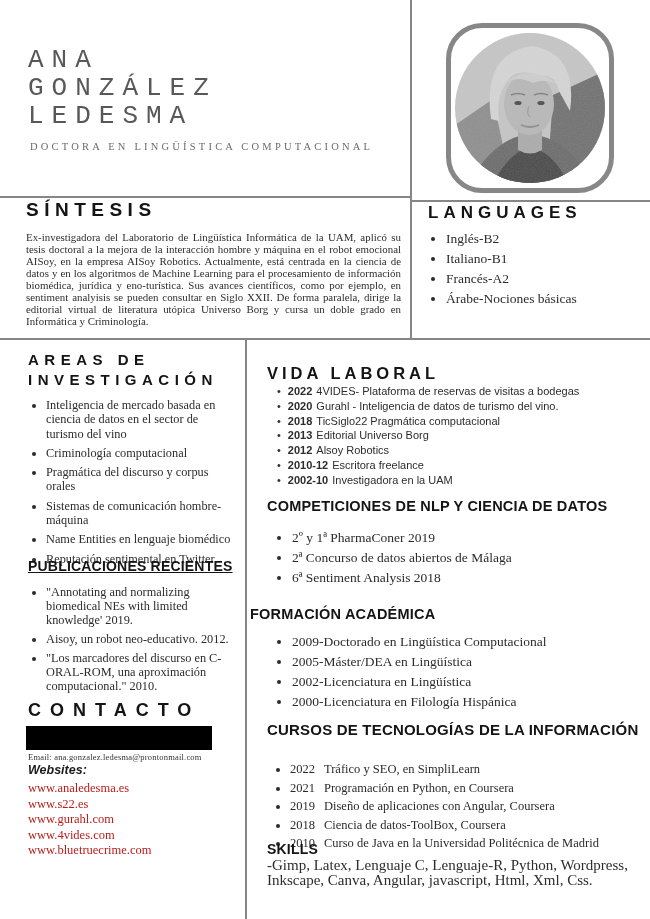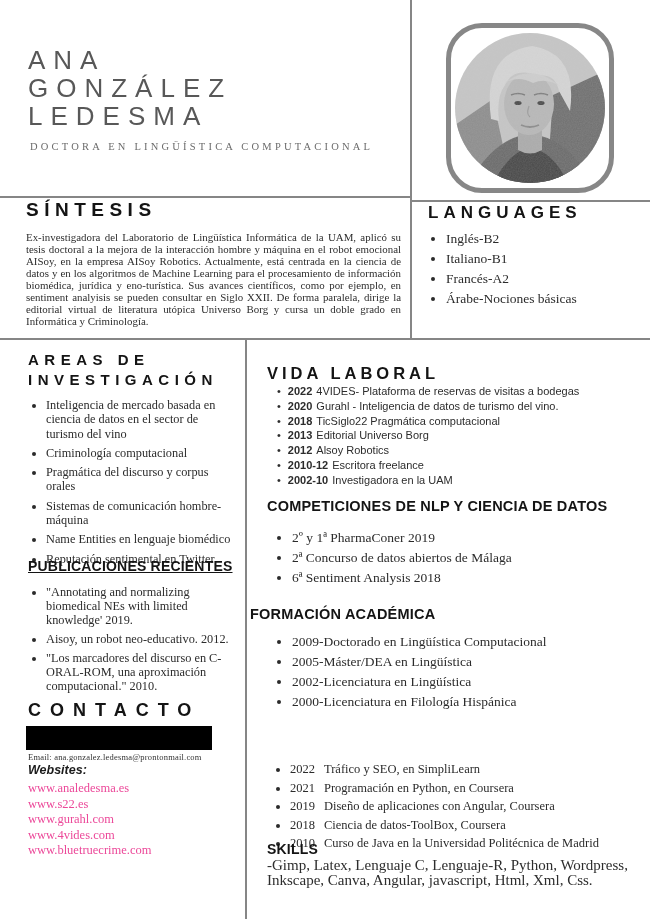--- a/index.html
+++ b/index.html
@@ -7,21 +7,21 @@
   .page {
     position:relative; width:650px; height:919px; background:#ffffff;
     font-family:"Liberation Serif", serif; overflow:hidden;
   }
   .line { position:absolute; background:#868686; }
   .line.h { height:1.6px; }
   .line.v { width:1.6px; }
 
   
   .name-block { position:absolute; left:28px; top:46px; color:#585858; }
-  .name-line { font-family:Liberation Sans, sans-serif; font-size:26px; line-height:28px;
+  .name-line { font-family:Liberation Mono, monospace; font-size:26px; line-height:28px;
                letter-spacing:8px; font-weight:400; white-space:nowrap; }
   .subtitle { position:absolute; left:30px; top:141px; font-size:10.5px; letter-spacing:3.2px;
               color:#6b6b6b; white-space:nowrap; }
 
   
   .photo-frame { position:absolute; left:446px; top:23px; width:168px; height:170px;
                  border:5px solid #878787; border-radius:36px; background:#fff;
                  display:flex; align-items:center; justify-content:center; overflow:hidden; }
 
   
@@ -73,21 +73,21 @@
   .vida-list .yr { font-weight:700; margin-right:4px; }
 
   
   .redacted { position:absolute; left:26px; top:726px; width:186px; height:24px; background:#000; }
   .email-line { position:absolute; left:28px; top:752px; font-size:8.5px; letter-spacing:0.2px;
                 color:#333; white-space:nowrap; }
   .websites-label { position:absolute; left:28px; top:763px;
                     font-family:"Liberation Sans", sans-serif; font-weight:700; font-style:italic;
                     font-size:12.5px; color:#1c1c1c; }
   .websites-list { position:absolute; left:28px; top:781px; list-style:none;
-                   font-size:12.5px; line-height:15.5px; color:#ec4899; }
+                   font-size:12.5px; line-height:15.5px; color:#b91c1c; }
 
   .skills-text { position:absolute; left:267px; top:858px; width:362px;
                  font-size:15px; line-height:15px; color:#2d2d2d; }
 </style>
 </head>
 <body>
 
 <div class="page">
 
   <div class="line v" style="left:410px; top:0; height:340px;"></div>
@@ -198,20 +198,21 @@
 
   <div class="sec-title t-formacion">FORMACIÓN ACADÉMICA</div>
   <ul class="serif-list form-list">
     <li>2009-Doctorado en Lingüística Computacional</li>
     <li>2005-Máster/DEA en Lingüística</li>
     <li>2002-Licenciatura en Lingüística</li>
     <li>2000-Licenciatura en Filología Hispánica</li>
   </ul>
 
   <div class="sec-title t-cursos">
+    <div>CURSOS DE TECNOLOGÍAS DE LA INFORMACIÓN</div>
   </div>
   <ul class="serif-list cursos-list">
     <li><span class="yr">2022</span><span>Tráfico y SEO, en SimpliLearn</span></li>
     <li><span class="yr">2021</span><span>Programación en Python, en Coursera</span></li>
     <li><span class="yr">2019</span><span>Diseño de aplicaciones con Angular, Coursera</span></li>
     <li><span class="yr">2018</span><span>Ciencia de datos-ToolBox, Coursera</span></li>
     <li><span class="yr">2010</span><span>Curso de Java en la Universidad Politécnica de Madrid</span></li>
   </ul>
 
   <div class="sec-title t-skills">SKILLS</div>

